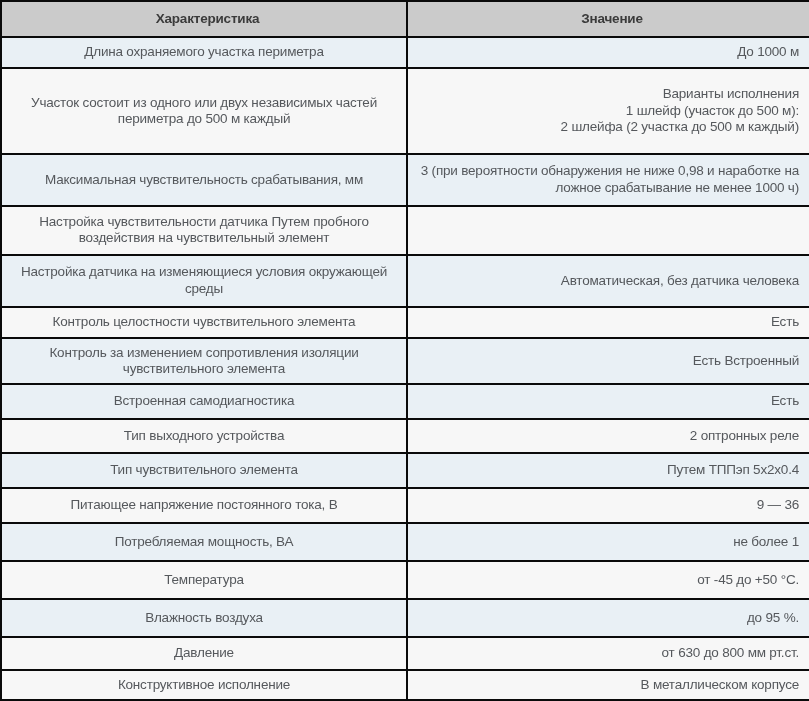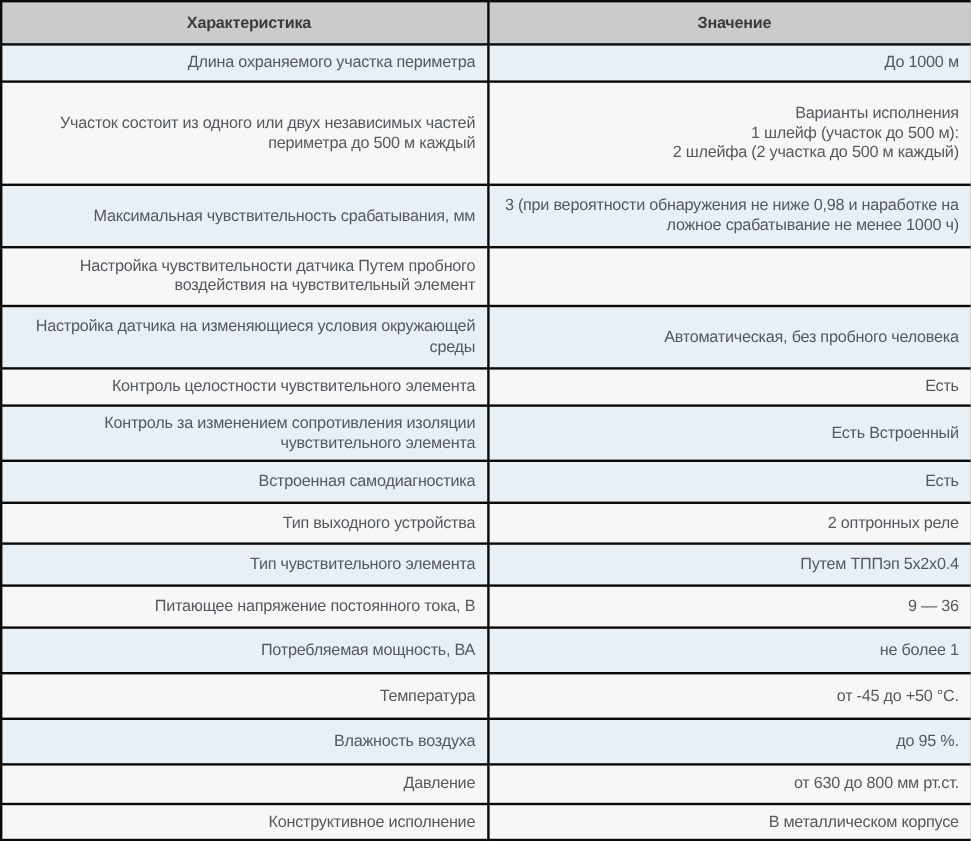--- a/index.html
+++ b/index.html
@@ -15,21 +15,21 @@
   }
   table.spec th, table.spec td{
     border:2px solid var(--border_color,#000000);
     padding:3px 10px;vertical-align:middle;
   }
   table.spec th{
     background:var(--header_bg,#cbcbcb);
     color:var(--header_text,#3b3b3b);
     font-weight:bold;font-size:13.5px;height:28px;text-align:center;padding-left:17px;
   }
-  td.char{text-align:right;}
+  td.char{text-align:center;}
   td.val{text-align:right;white-space:pre-line;}
   tr.alt td{background:var(--row_alt_bg,#e9f0f5);}
   tr.plain td{background:var(--row_plain_bg,#f7f7f7);}
   col.c1{width:406px;}
   col.c2{width:403px;}
 </style>
 </head>
 <body>
 
 <div class="screen">
@@ -58,21 +58,21 @@
         <tr class="alt" style="height: 45px;">
           <td class="char">Максимальная чувствительность срабатывания, мм</td>
           <td class="val">3 (при вероятности обнаружения не ниже 0,98 и наработке на ложное срабатывание не менее 1000 ч)</td>
         </tr>
         <tr class="plain" style="height: 43px;">
           <td class="char">Настройка чувствительности датчика Путем пробного воздействия на чувствительный элемент</td>
           <td class="val"></td>
         </tr>
         <tr class="alt" style="height: 45px;">
           <td class="char">Настройка датчика на изменяющиеся условия окружающей среды</td>
-          <td class="val">Автоматическая, без пробного человека</td>
+          <td class="val">Автоматическая, без датчика человека</td>
         </tr>
         <tr class="plain" style="height: 27px;">
           <td class="char">Контроль целостности чувствительного элемента</td>
           <td class="val">Есть</td>
         </tr>
         <tr class="alt" style="height: 38px;">
           <td class="char">Контроль за изменением сопротивления изоляции чувствительного элемента</td>
           <td class="val">Есть Встроенный</td>
         </tr>
         <tr class="alt" style="height: 30px;">

